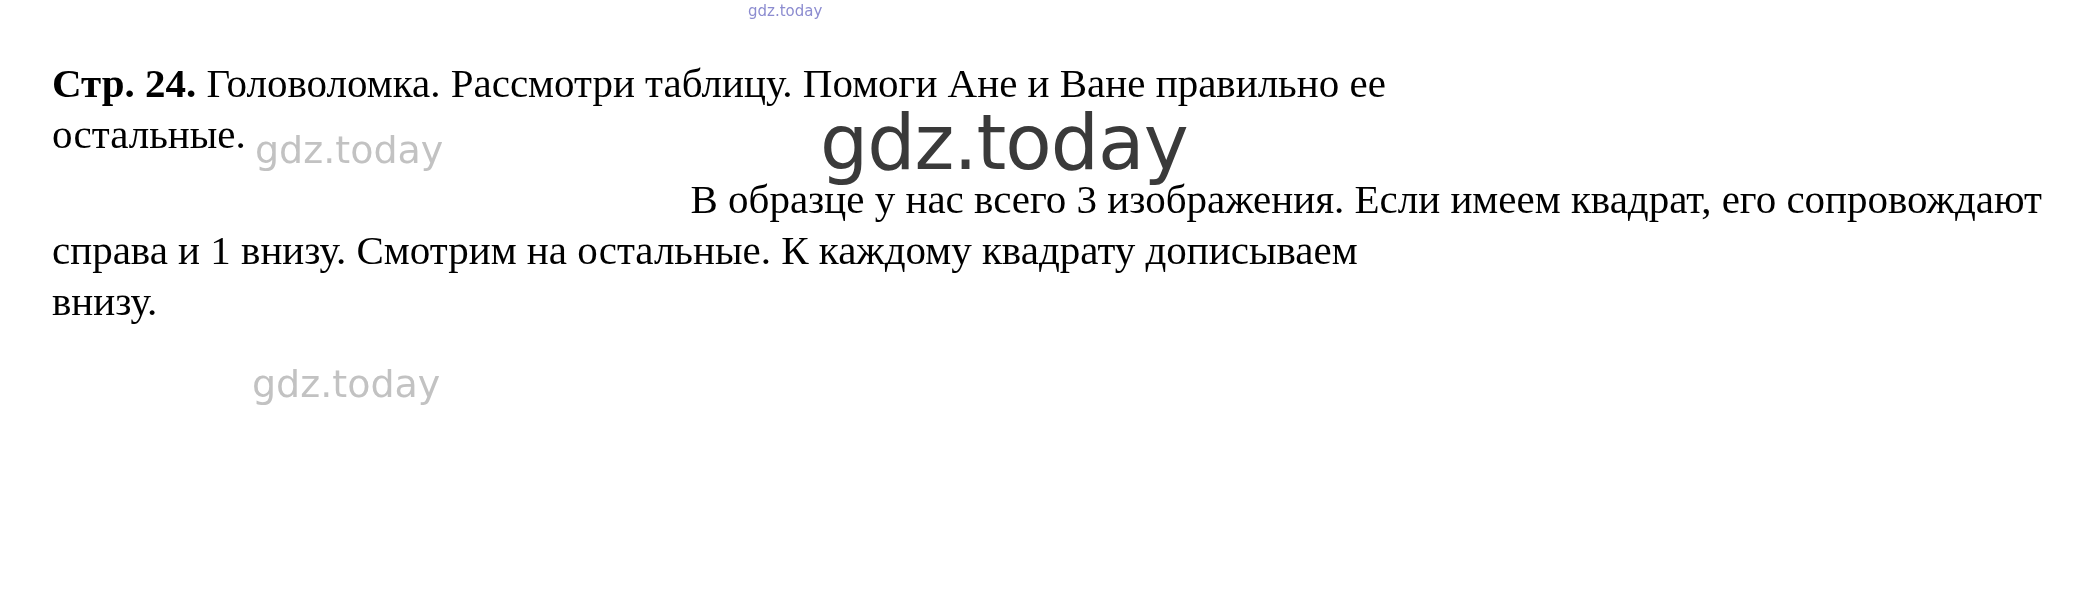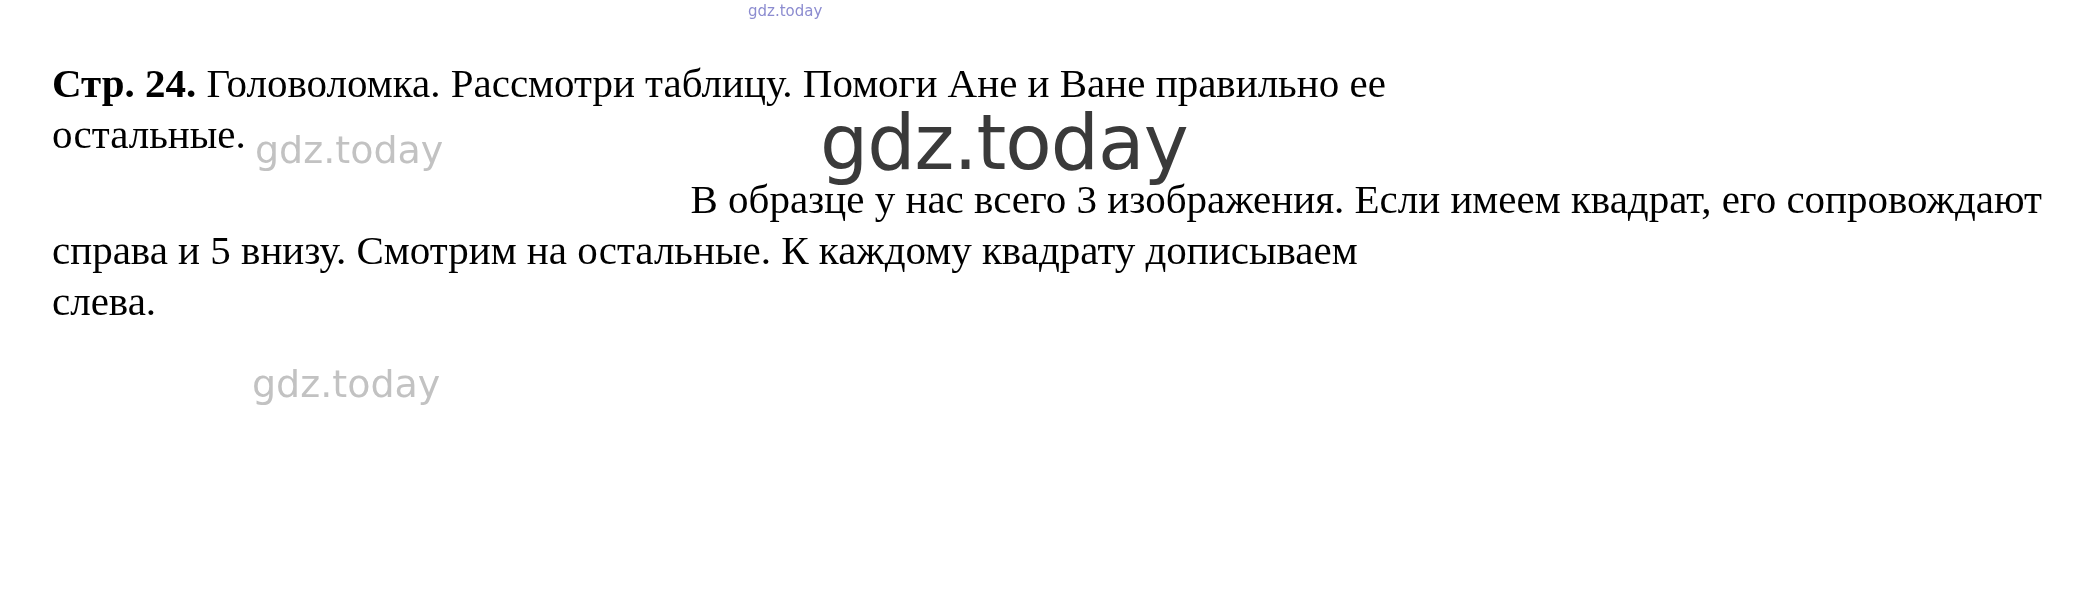--- a/index.html
+++ b/index.html
@@ -85,16 +85,16 @@
 
 <div class="doc">
 
   <div class="line para1">
     <span class="pagenum">Стр. 24.</span><span> Головоломка. Рассмотри таблицу. Помоги Ане и Ване правильно ее</span>
   </div>
 
   <div class="line">остальные.</div>
 
   <div class="line para2">В образце у нас всего 3 изображения. Если имеем квадрат, его сопровождают</div>
-  <div class="line">справа и 5 внизу. Смотрим на остальные. К каждому квадрату дописываем</div>
-  <div class="line">слева.</div>
+  <div class="line">справа и 1 внизу. Смотрим на остальные. К каждому квадрату дописываем</div>
+  <div class="line">внизу.</div>
 
 </div>
 
 </body></html>

